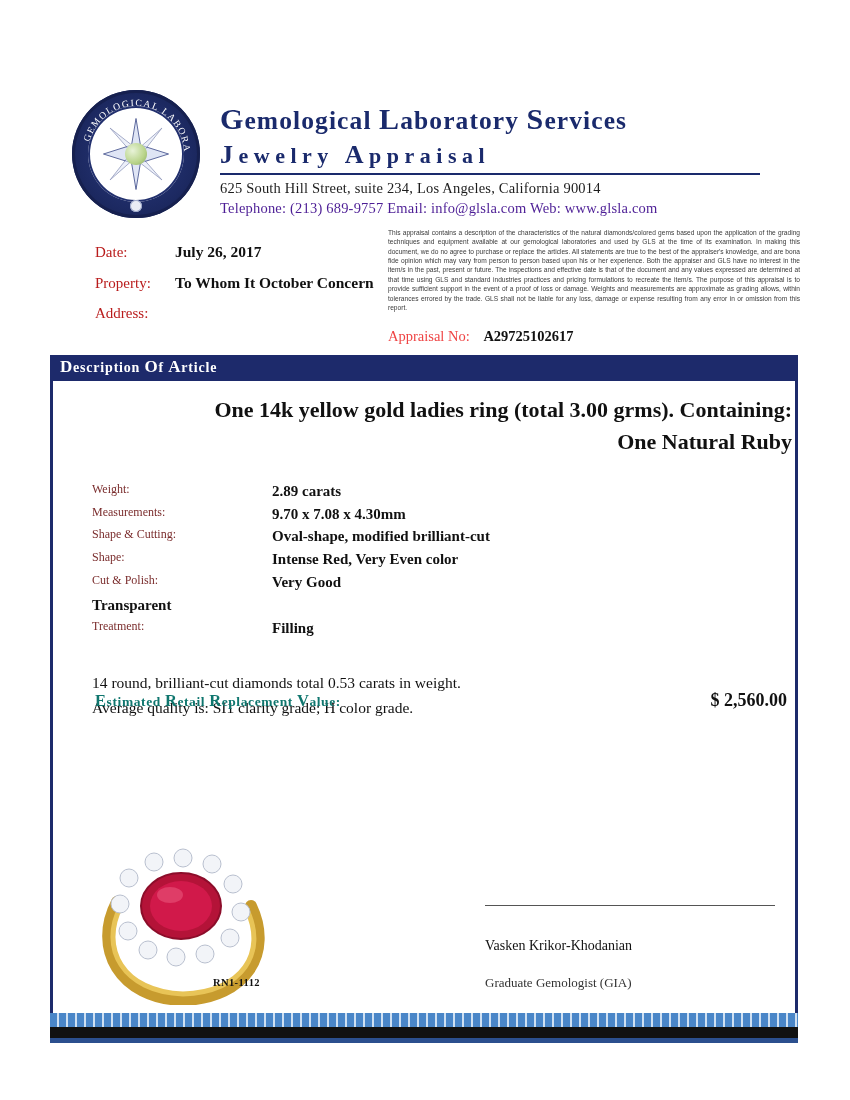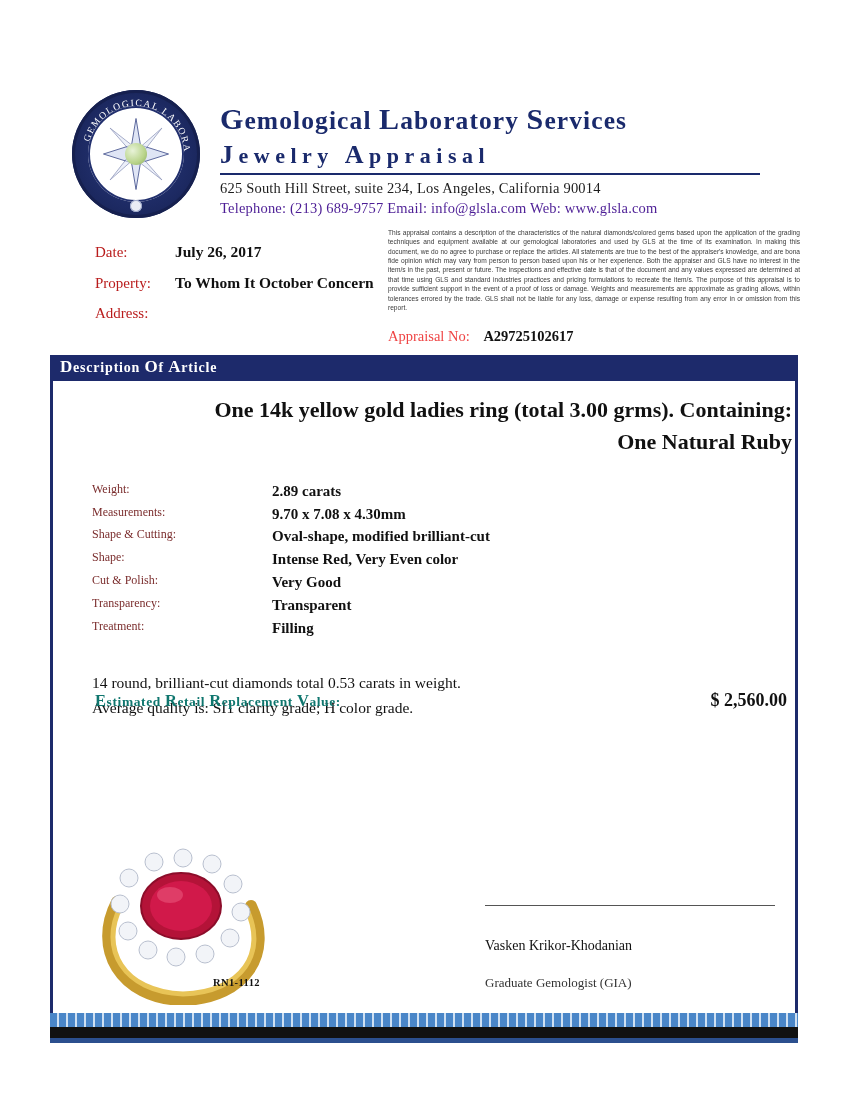--- a/index.html
+++ b/index.html
@@ -423,21 +423,20 @@
       </div>
       <div class="spec-row">
         <div class="spec-label">Shape:</div>
         <div class="spec-value">Intense Red, Very Even color</div>
       </div>
       <div class="spec-row">
         <div class="spec-label">Cut  &amp;  Polish:</div>
         <div class="spec-value">Very Good</div>
       </div>
       <div class="spec-row">
-        <div class="spec-label">Transparency:</div>
         <div class="spec-value">Transparent</div>
       </div>
       <div class="spec-row">
         <div class="spec-label">Treatment:</div>
         <div class="spec-value">Filling</div>
       </div>
     </div>
 
     <div class="diamond-notes">
       <div class="note-line">14 round, brilliant-cut diamonds total 0.53 carats in weight.</div>

